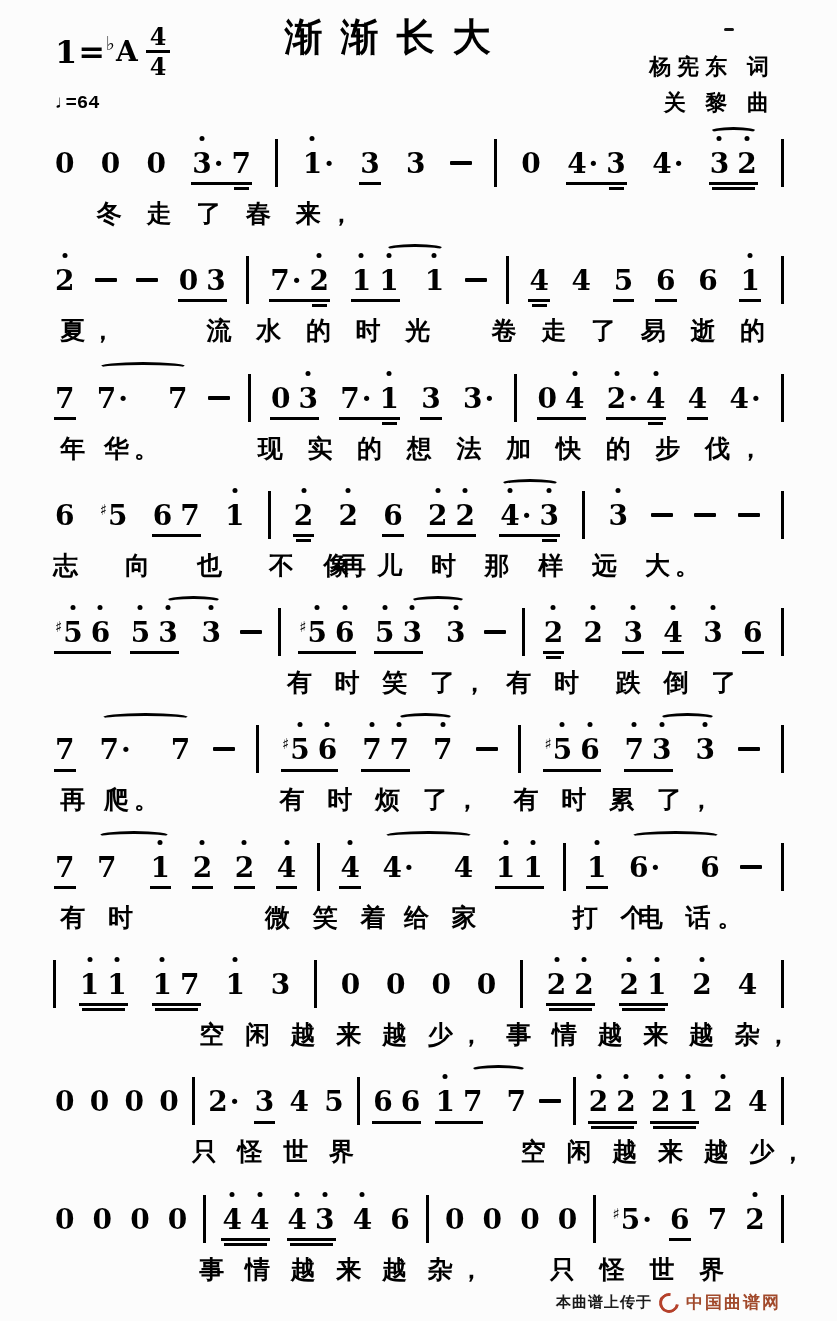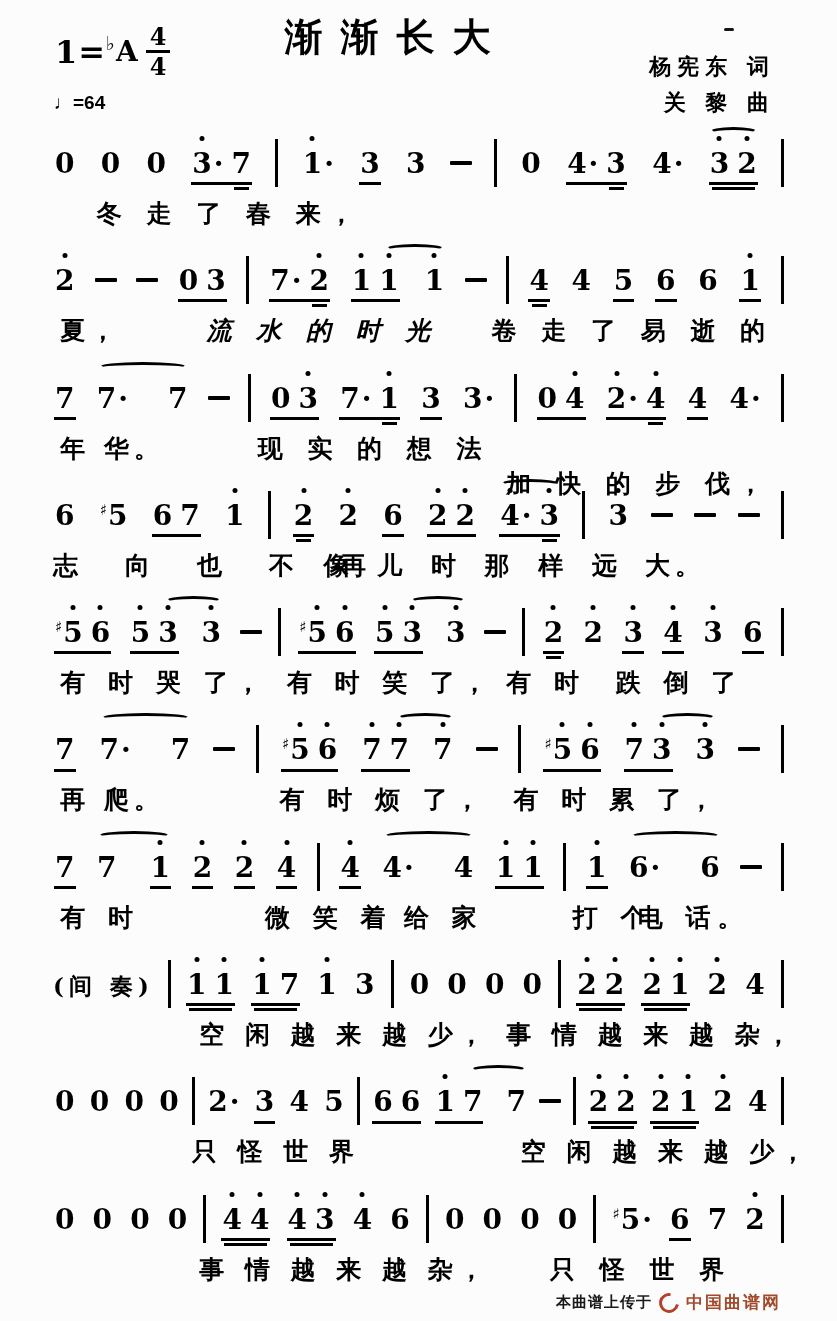--- a/index.html
+++ b/index.html
@@ -7,21 +7,21 @@
         font-family:"DejaVu Serif",serif;color:#000;}
   
   .key{position:absolute;left:55px;top:24px;display:flex;align-items:center;font-weight:bold;}
   .key .kp{font-size:32px;letter-spacing:1px;}
   .key .flat{font-size:19px;vertical-align:top;position:relative;top:-9px;font-weight:bold;}
   .key .kl{font-size:28px;margin-left:1px;}
   .frac{display:inline-flex;flex-direction:column;align-items:center;margin-left:8px;
         font-size:24px;font-weight:bold;line-height:1.05;}
   .frac .fn{border-bottom:3px solid #000;padding:0 4px 1px;}
   .frac .fd{padding-top:1px;}
-  .tempo{position:absolute;left:54px;top:92px;font-family:Liberation Sans, sans-serif;
+  .tempo{position:absolute;left:54px;top:92px;font-family:Liberation Mono, monospace;
          font-weight:bold;font-size:19px;}
   .title{position:absolute;left:0;right:0;top:12px;text-align:center;transform:translateX(-22px);
          font-size:38px;font-weight:bold;letter-spacing:18px;}
   .credits{position:absolute;right:62px;top:48px;text-align:right;font-size:22px;
            font-weight:600;line-height:36px;letter-spacing:6px;white-space:nowrap;}
   .speck{position:absolute;left:724px;top:28px;width:10px;height:3px;background:#151515;border-radius:2px;}
   
   .score{position:absolute;top:128px;left:0;right:0;}
   .mline{height:117.3px;padding:0 53px;}
   .nrow{display:flex;justify-content:space-between;align-items:flex-start;height:68px;}
@@ -144,21 +144,21 @@
           <span class="note"><span class="dw">4</span><div class="nl" style="bottom: 9px; left: 4%; right: 4%;"></div><div class="nl" style="bottom: 4px; left: 18%; right: 18%;"></div></span>
           <span class="note"><span class="dw">4</span></span>
           <span class="note"><span class="dw">5</span><div class="nl" style="bottom: 9px; left: 4%; right: 4%;"></div></span>
           <span class="note"><span class="dw">6</span><div class="nl" style="bottom: 9px; left: 4%; right: 4%;"></div></span>
           <span class="note"><span class="dw">6</span></span>
           <span class="note"><span class="dw">1<span class="odot"></span></span><div class="nl" style="bottom: 9px; left: 4%; right: 4%;"></div></span>
           <div class="bar"></div>
         </div>
         <div class="lrow">
           <span class="lseg" style="left: 1%; letter-spacing: 5px;">夏，</span>
-          <span class="lseg" style="left: 21%; letter-spacing: 8px; font-style: italic;">流 水 的 时 光</span>
+          <span class="lseg" style="left: 21%; letter-spacing: 8px;">流 水 的 时 光</span>
           <span class="lseg" style="left: 60%; letter-spacing: 8px;">卷 走 了 易 逝 的</span>
         </div>
       </div>
       <div class="mline">
         <div class="nrow">
           <span class="note"><span class="dw">7</span><div class="nl" style="bottom: 9px; left: 4%; right: 4%;"></div></span>
           <div class="tgrp" style="gap: 36px;">
             <span class="note"><span class="dw">7</span><span class="adot">·</span></span>
             <span class="note"><span class="dw">7</span></span>
             <div class="arc" style="width: 96%;"></div>
@@ -188,21 +188,21 @@
             <span class="note"><span class="dw">4<span class="odot"></span></span><div class="nl" style="bottom: 4px; left: 18%; right: 18%;"></div></span>
             <div class="bln" style="bottom: 9px; left: 1px; right: 1px;"></div>
           </div>
           <span class="note"><span class="dw">4</span><div class="nl" style="bottom: 9px; left: 4%; right: 4%;"></div></span>
           <span class="note"><span class="dw">4</span><span class="adot">·</span></span>
           <div class="bar"></div>
         </div>
         <div class="lrow">
           <span class="lseg" style="left: 1%; letter-spacing: 5px;">年 华。</span>
           <span class="lseg" style="left: 28%; letter-spacing: 8px;">现 实 的 想 法</span>
-          <span class="lseg" style="left: 62%; letter-spacing: 8px; margin-top: 35px;">加 快 的 步 伐，</span>
+          <span class="lseg" style="left: 62%; letter-spacing: 8px;">加 快 的 步 伐，</span>
         </div>
       </div>
       <div class="mline">
         <div class="nrow">
           <span class="note"><span class="dw">6</span></span>
           <span class="note"><span class="sharp">♯</span><span class="dw">5</span></span>
           <div class="beam">
             <span class="note"><span class="dw">6</span></span>
             <span class="note"><span class="dw">7</span></span>
             <div class="bln" style="bottom: 9px; left: 1px; right: 1px;"></div>
@@ -274,21 +274,20 @@
           <div class="bar"></div>
           <span class="note"><span class="dw">2<span class="odot"></span></span><div class="nl" style="bottom: 9px; left: 4%; right: 4%;"></div><div class="nl" style="bottom: 4px; left: 18%; right: 18%;"></div></span>
           <span class="note"><span class="dw">2<span class="odot"></span></span></span>
           <span class="note"><span class="dw">3<span class="odot"></span></span><div class="nl" style="bottom: 9px; left: 4%; right: 4%;"></div></span>
           <span class="note"><span class="dw">4<span class="odot"></span></span><div class="nl" style="bottom: 9px; left: 4%; right: 4%;"></div></span>
           <span class="note"><span class="dw">3<span class="odot"></span></span></span>
           <span class="note"><span class="dw">6</span><div class="nl" style="bottom: 9px; left: 4%; right: 4%;"></div></span>
           <div class="bar"></div>
         </div>
         <div class="lrow">
-          <span class="lseg" style="left: 1%; letter-spacing: 7px;">有 时 哭 了，</span>
           <span class="lseg" style="left: 32%; letter-spacing: 7px;">有 时 笑 了，</span>
           <span class="lseg" style="left: 62%; letter-spacing: 7px;">有 时</span>
           <span class="lseg" style="left: 77%; letter-spacing: 7px;">跌 倒 了</span>
         </div>
       </div>
       <div class="mline">
         <div class="nrow">
           <span class="note"><span class="dw">7</span><div class="nl" style="bottom: 9px; left: 4%; right: 4%;"></div></span>
           <div class="tgrp" style="gap: 36px;">
             <span class="note"><span class="dw">7</span><span class="adot">·</span></span>
@@ -372,21 +371,20 @@
         <div class="lrow">
           <span class="lseg" style="left: 1%; letter-spacing: 7px;">有 时</span>
           <span class="lseg" style="left: 29%; letter-spacing: 7px;">微 笑 着</span>
           <span class="lseg" style="left: 48%; letter-spacing: 7px;">给 家</span>
           <span class="lseg" style="left: 67%; letter-spacing: 7px; margin-left: 30px;">打 个</span>
           <span class="lseg" style="left: 80%; letter-spacing: 7px;">电 话。</span>
         </div>
       </div>
       <div class="mline">
         <div class="nrow">
-          <span class="mtxt">(间 奏)</span>
           <div class="bar"></div>
           <div class="beam">
             <span class="note"><span class="dw">1<span class="odot"></span></span></span>
             <span class="note"><span class="dw">1<span class="odot"></span></span></span>
             <div class="bln" style="bottom: 9px; left: 1px; right: 1px;"></div>
             <div class="bln" style="bottom: 4px; left: 4px; right: 4px;"></div>
           </div>
           <div class="beam">
             <span class="note"><span class="dw">1<span class="odot"></span></span></span>
             <span class="note"><span class="dw">7</span></span>

